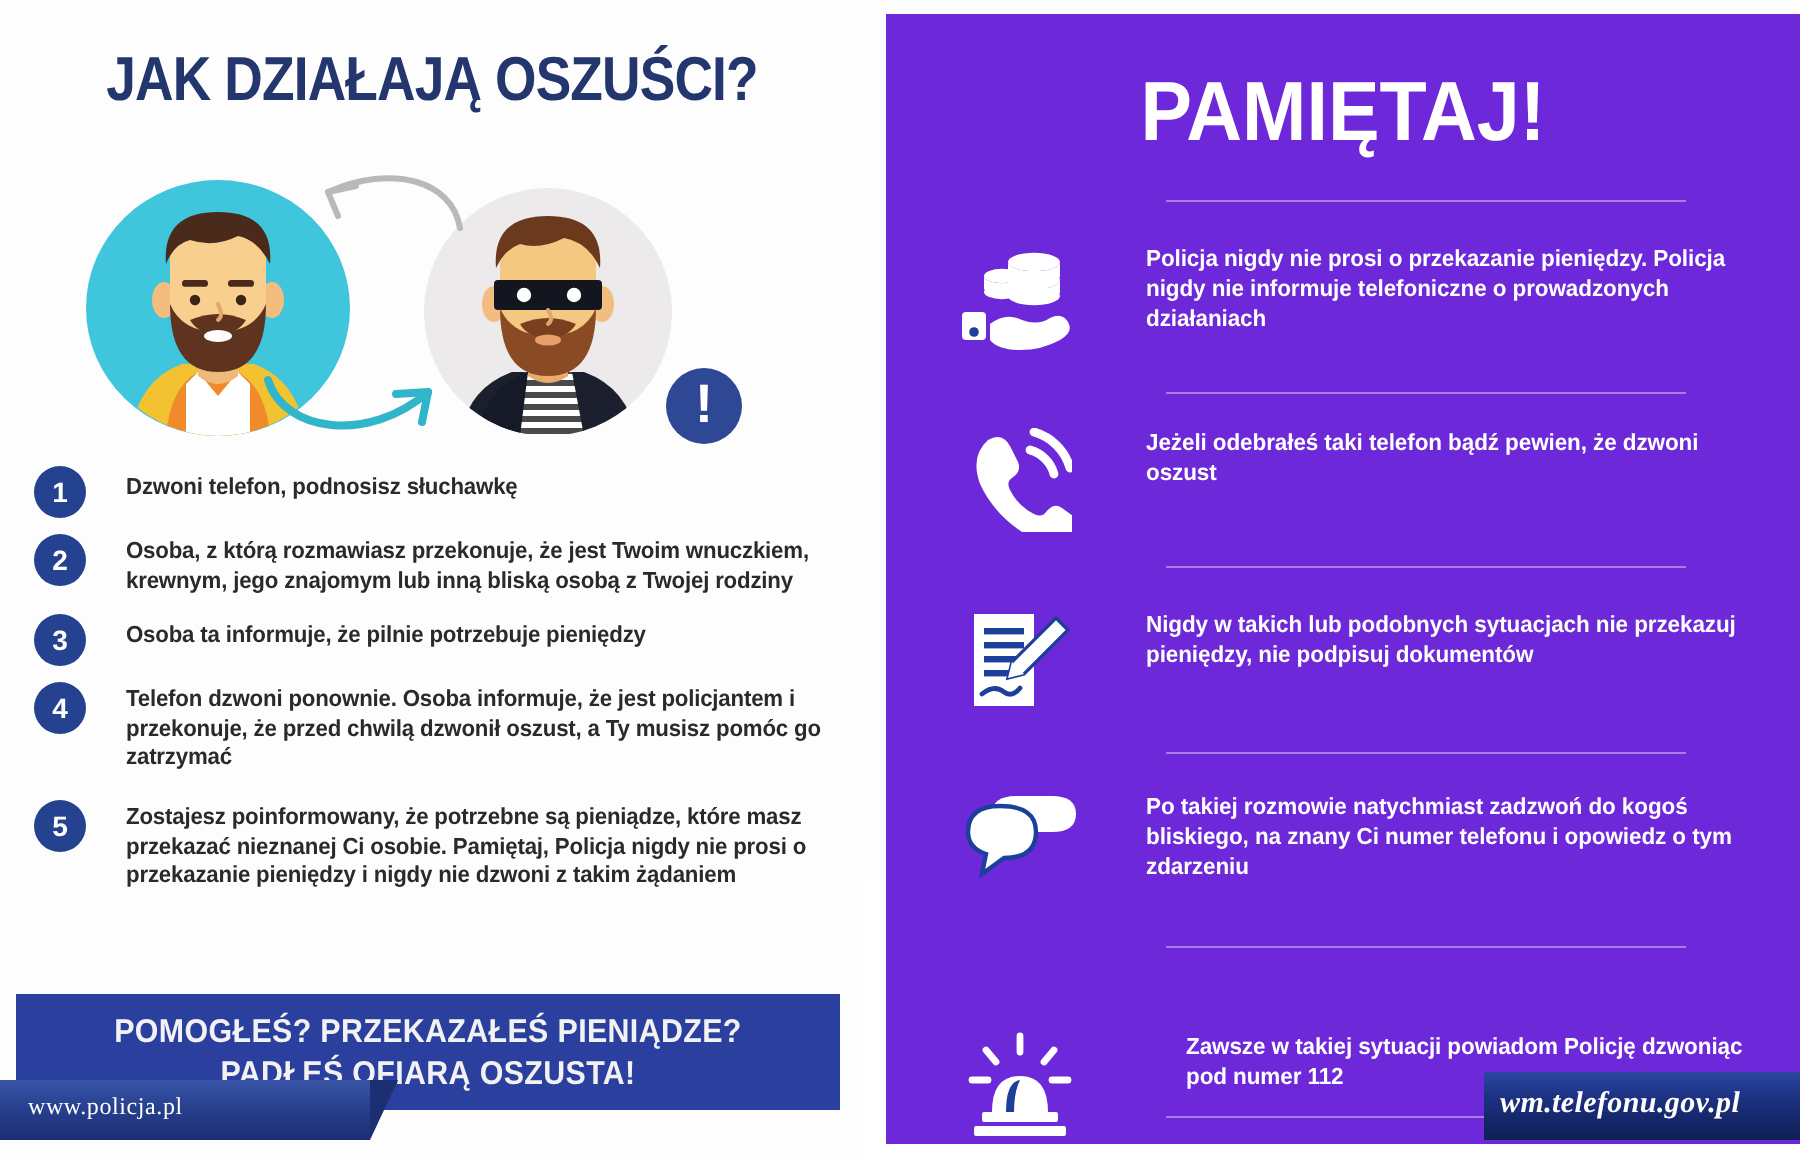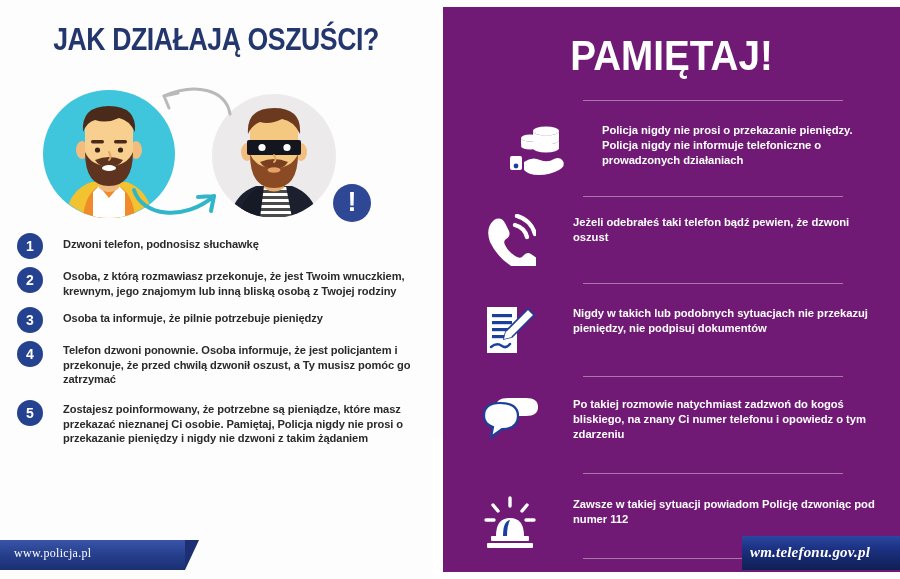--- a/index.html
+++ b/index.html
@@ -107,21 +107,21 @@
   #wm-left-text {
     position:absolute; left:14px; top:546px;
     color:#ffffff; font-size:12px;
     font-family:"Liberation Serif", serif;
     letter-spacing:0.3px;
   }
 
   
   #right-panel {
     position:absolute; left:443px; top:7px; width:457px; height:565px;
-    background:#701a75;
+    background:#6d28d9;
     overflow:hidden;
   }
   #right-title {
     position:absolute; left:0; top:25px; width:457px;
     text-align:center;
     color:#ffffff;
     font-size:42px; font-weight:bold;
     letter-spacing:0px;
     transform:scaleX(0.92);
     white-space:nowrap;
@@ -287,40 +287,44 @@
       <div class="step-row" id="step-row-4">
         <div class="step-badge">4</div>
         <div class="step-text">Telefon dzwoni ponownie. Osoba informuje, że jest policjantem i przekonuje, że przed chwilą dzwonił oszust, a Ty musisz pomóc go zatrzymać</div>
       </div>
       <div class="step-row" id="step-row-5">
         <div class="step-badge">5</div>
         <div class="step-text">Zostajesz poinformowany, że potrzebne są pieniądze, które masz przekazać nieznanej Ci osobie. Pamiętaj, Policja nigdy nie prosi o przekazanie pieniędzy i nigdy nie dzwoni z takim żądaniem</div>
       </div>
     </div>
 
+    <div id="bottom-banner">
+      <div id="banner-line-1" class="banner-line">POMOGŁEŚ? PRZEKAZAŁEŚ PIENIĄDZE?</div>
+      <div id="banner-line-2" class="banner-line">PADŁEŚ OFIARĄ OSZUSTA!</div>
+    </div>
 
     <div id="wm-left"></div>
     <div id="wm-left-tail"></div>
     <div id="wm-left-text">www.policja.pl</div>
   </div>
 
   <div id="right-panel">
 
     <div id="right-title">PAMIĘTAJ!</div>
 
     <div id="tips">
 
       <div class="tip-divider" style="top:0px;"></div>
       <div class="tip-divider" style="top:96px;"></div>
       <div class="tip-divider" style="top:183px;"></div>
       <div class="tip-divider" style="top:276px;"></div>
       <div class="tip-divider" style="top:373px;"></div>
       <div class="tip-divider" style="top:458px;"></div>
 
-      <div class="tip-row" style="top:22px;padding-left:29px;">
+      <div class="tip-row" style="top:22px;">
         <div class="tip-icon">
           <svg class="icon-white" width="58" height="54" viewBox="0 0 58 54">
             <ellipse cx="36" cy="9" rx="13" ry="4.6" fill="#ffffff"></ellipse>
             <path d="M23 9 v7 a13 4.6 0 0 0 26 0 V9 a13 4.6 0 0 1 -26 0 z" fill="#ffffff"></path>
             <ellipse cx="36" cy="18" rx="13" ry="4.6" fill="#ffffff"></ellipse>
             <path d="M23 18 v6 a13 4.6 0 0 0 26 0 v-6 a13 4.6 0 0 1 -26 0 z" fill="#ffffff"></path>
             <ellipse cx="36" cy="26" rx="13" ry="4.6" fill="#ffffff"></ellipse>
             <ellipse cx="20" cy="16" rx="9" ry="3.6" fill="#ffffff"></ellipse>
             <path d="M11 16 v6 a9 3.6 0 0 0 18 0 v-6 a9 3.6 0 0 1 -18 0 z" fill="#ffffff"></path>
             <ellipse cx="20" cy="24" rx="9" ry="3.6" fill="#ffffff"></ellipse>
@@ -362,21 +366,21 @@
       <div class="tip-row" style="top:296px;">
         <div class="tip-icon">
           <svg class="icon-white" width="56" height="46" viewBox="0 0 56 46">
             <path d="M26 2 h18 q12 0 12 9 q0 9 -12 9 h-18 q-12 0 -12 -9 q0 -9 12 -9 z" fill="#ffffff"></path>
             <path d="M18 7 q-16 0 -16 13 q0 8 9 11 l-2 10 l11 -8 q16 0 16 -13 q0 -13 -18 -13 z" fill="#ffffff" stroke="#1c3f9b" stroke-width="2.2"></path>
           </svg>
         </div>
         <div class="tip-text">Po takiej rozmowie natychmiast zadzwoń do kogoś bliskiego, na znany Ci numer telefonu i opowiedz o tym zdarzeniu</div>
       </div>
 
-      <div class="tip-row" style="top:396px;">
+      <div class="tip-row" style="top:416px;gap:20px;">
         <div class="tip-icon">
           <svg class="icon-white" width="54" height="52" viewBox="0 0 54 52">
             <path d="M27 2 v8" stroke="#ffffff" stroke-width="3.4" stroke-linecap="round"></path>
             <path d="M10 9 l5 6" stroke="#ffffff" stroke-width="3.4" stroke-linecap="round"></path>
             <path d="M44 9 l-5 6" stroke="#ffffff" stroke-width="3.4" stroke-linecap="round"></path>
             <path d="M3 24 h8" stroke="#ffffff" stroke-width="3.4" stroke-linecap="round"></path>
             <path d="M51 24 h-8" stroke="#ffffff" stroke-width="3.4" stroke-linecap="round"></path>
             <path d="M13 40 q0 -18 14 -18 q14 0 14 18 z" fill="#ffffff"></path>
             <path d="M20 40 q0 -15 7 -16 q-3 6 -3 16 z" fill="#1c3f9b"></path>
             <rect x="8" y="40" width="38" height="5" rx="1" fill="#ffffff"></rect>

